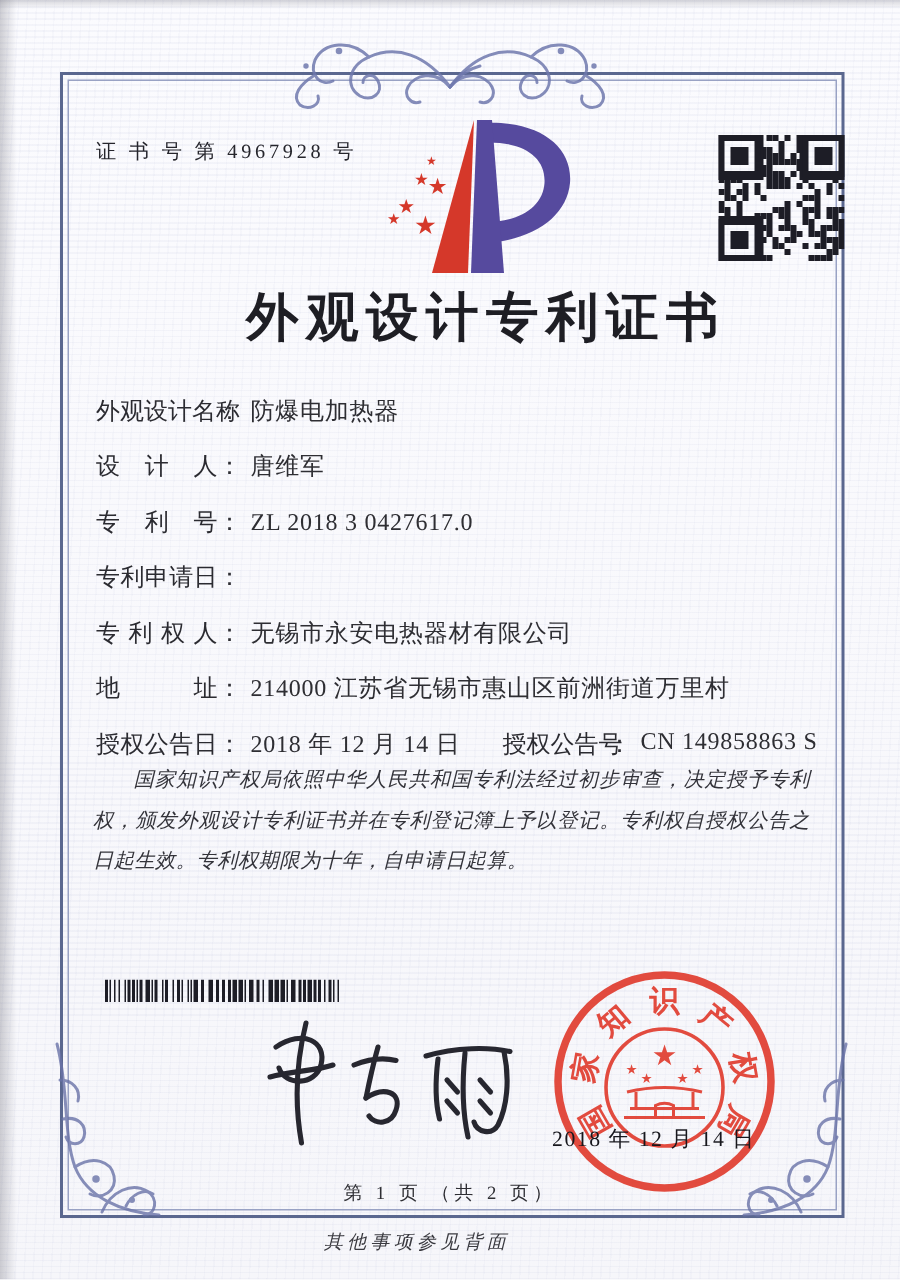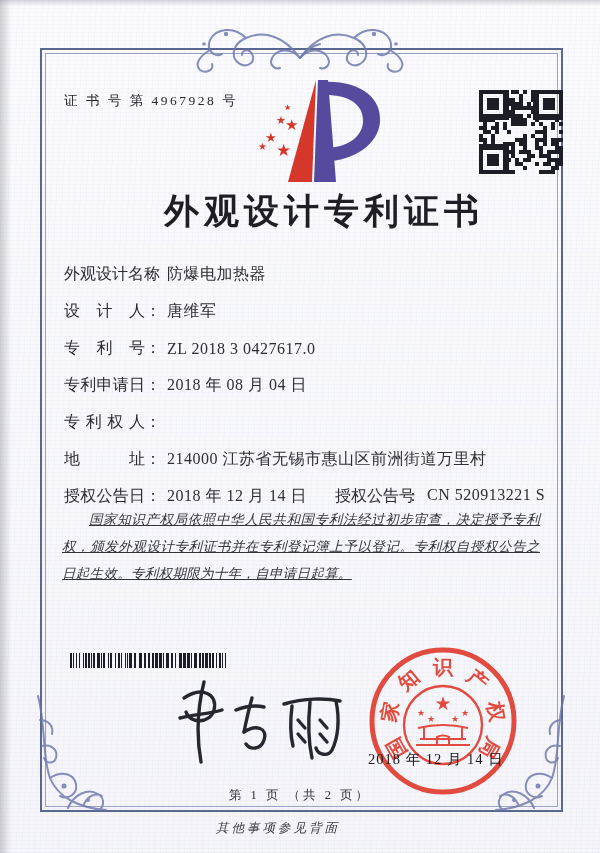--- a/index.html
+++ b/index.html
@@ -60,21 +60,21 @@
   }
   .colon { margin-right:6px; }
   .field-value { letter-spacing:0.5px; }
   .grant-pair { display:flex; }
   .grant-pair .pair2 { margin-left:28px; display:flex; align-items:flex-start; }
   .grant-pair .pair2 .field-label { width:70px; }
 
   .paragraphs {
     position:absolute; left:62px; top:506px; width:478px;
     font-size:13.5px; line-height:27px; text-align:justify;
-    color:#33333a; font-style:italic; letter-spacing:0.3px;text-decoration:underline;
+    color:#33333a; font-style:italic; letter-spacing:0.3px;
   }
   .paragraphs p { text-indent:2em; }
 
   .barcode { position:absolute; left:70px; top:653px; width:160px; height:16px; }
 
   .sign-block { position:absolute; left:74px; top:696px; font-size:15px; letter-spacing:4px; color:#2a2a30; }
   .sign-block .line { margin-bottom:14px; }
 
   .signature-svg { position:absolute; left:160px; top:672px; width:190px; height:100px; }
 
@@ -335,41 +335,41 @@
       <span class="field-value">唐维军</span>
     </div>
     <div class="field-row">
       <span class="field-label">专 利 号</span>
         <span class="colon">：</span>
       <span class="field-value">ZL 2018 3 0427617.0</span>
     </div>
     <div class="field-row">
       <span class="field-label">专利申请日</span>
         <span class="colon">：</span>
-      <span class="field-value">2018 年 08 月 04 日</span>
     </div>
     <div class="field-row">
       <span class="field-label">专 利 权 人</span>
         <span class="colon">：</span>
+      <span class="field-value">无锡市永安电热器材有限公司</span>
     </div>
     <div class="field-row">
       <span class="field-label">地 址</span>
         <span class="colon">：</span>
       <span class="field-value">214000 江苏省无锡市惠山区前洲街道万里村</span>
     </div>
     <div class="field-row grant-pair">
       <span style="display:flex;align-items:center;">
         <span class="field-label">授权公告日</span>
           <span class="colon">：</span>
         <span class="field-value">2018 年 12 月 14 日</span>
       </span>
       <span class="pair2">
         <span class="field-label">授权公告号</span>
           <span class="colon">：</span>
-        <span class="field-value">CN 520913221 S</span>
+        <span class="field-value">CN 149858863 S</span>
       </span>
     </div>
   </div>
 
   <div class="paragraphs">
     <p>国家知识产权局依照中华人民共和国专利法经过初步审查，决定授予专利权，颁发外观设计专利证书并在专利登记簿上予以登记。专利权自授权公告之日起生效。专利权期限为十年，自申请日起算。</p>
   </div>
 
   <div class="barcode"><svg width="160" height="15" xmlns="http://www.w3.org/2000/svg">
         <rect x="0" y="0" width="2" height="15" fill="#1d1d26"></rect>

